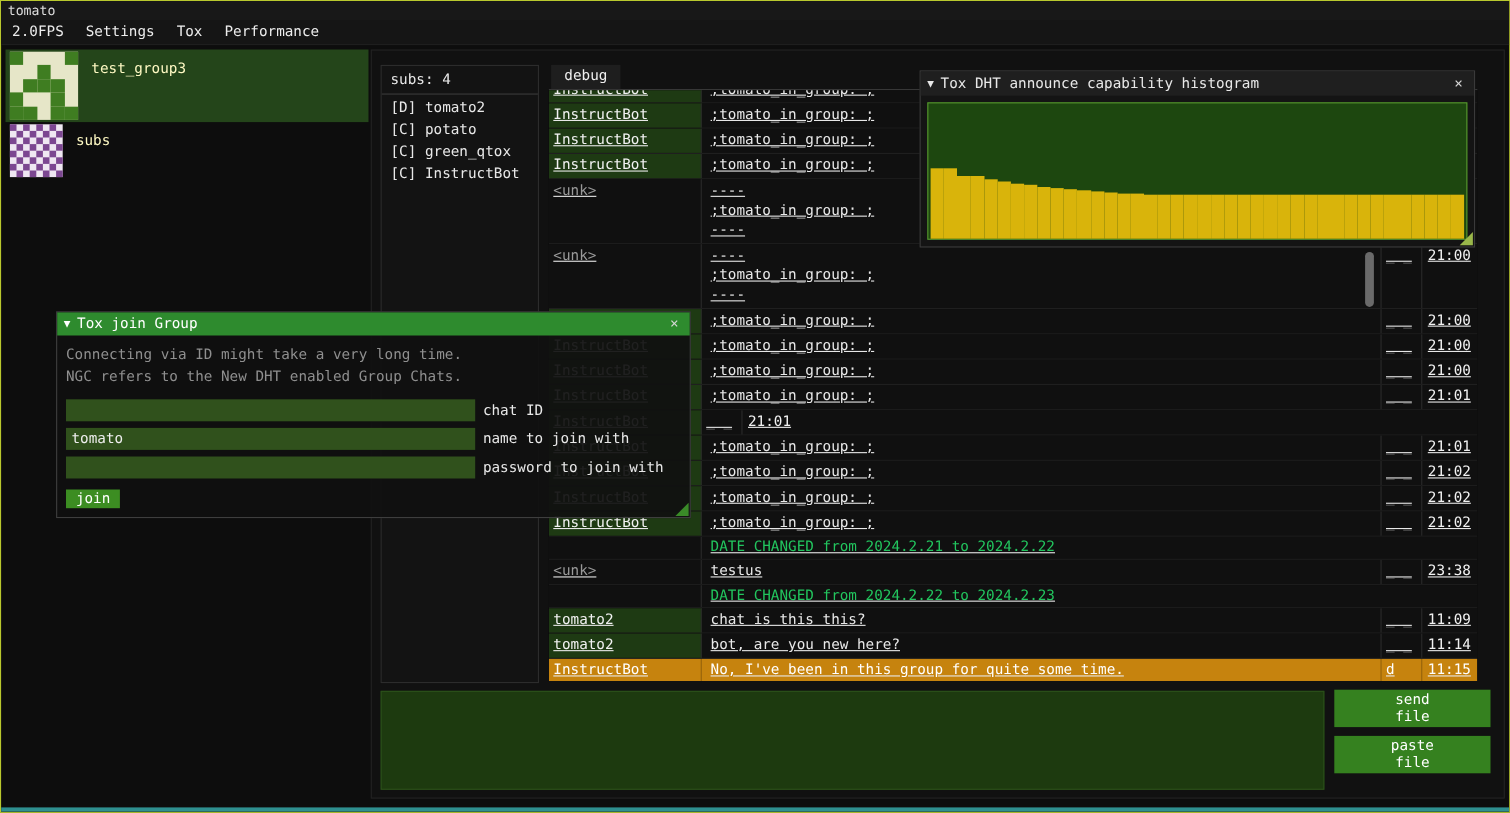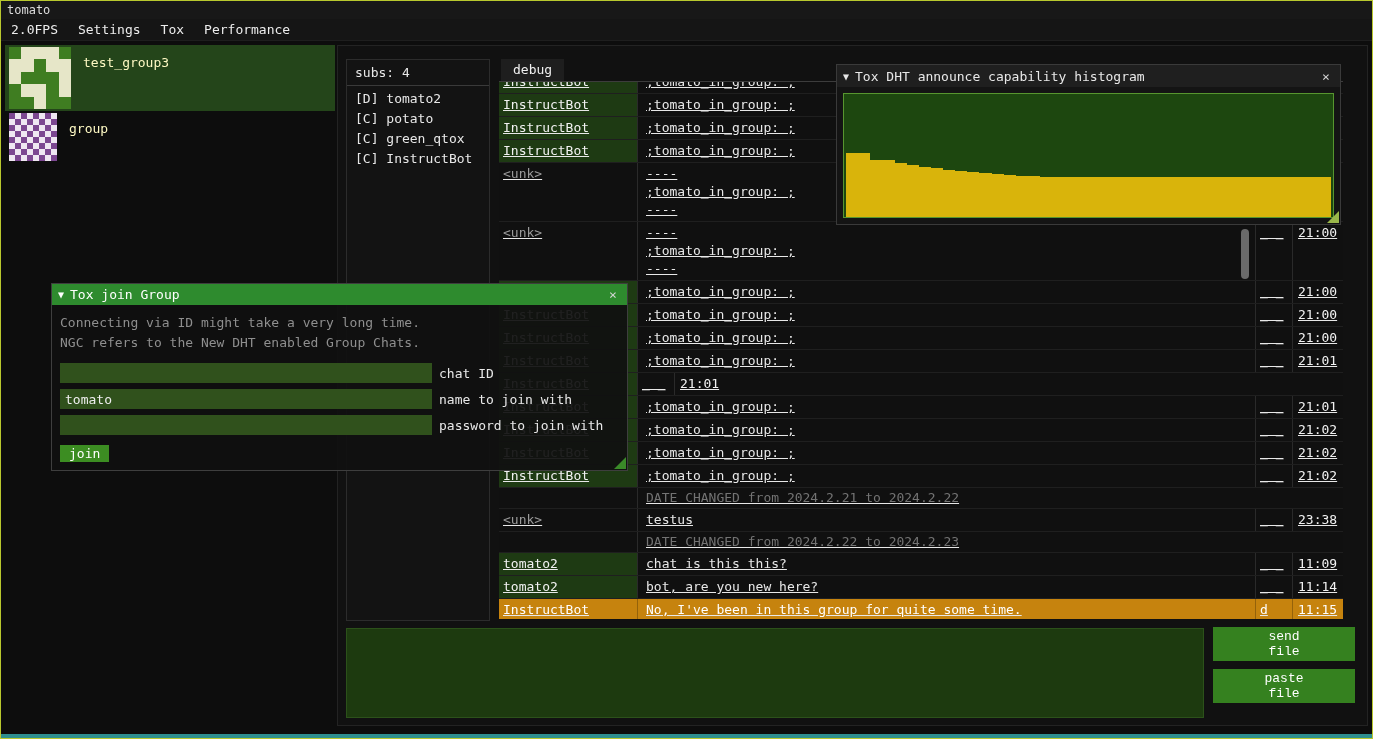--- a/index.html
+++ b/index.html
@@ -42,27 +42,27 @@
   .cell.text{width:618px;flex:none;border-right:1px solid #2a2a2a;white-space:pre-line;padding-left:8px;}
   .cell.flags{width:37px;flex:none;border-right:1px solid #2a2a2a;color:#8f8f8f;}
   .cell.time{flex:1;color:#f2f2f2;padding-left:5px;}
   .name.peer{background:#1e3a13;color:#f2f2f2;}
   .name.unk{color:#9a9a9a;}
   .msg-row.highlight{background:#c6830e;}
   .msg-row.highlight .cell{color:#ffffff;border-right-color:rgba(0,0,0,0.25);}
   .msg-row.highlight .name{background:transparent;}
   .msg-row.system{min-height:20px;}
   .msg-row.system .cell{line-height:16px;}
-  .msg-row.system .sys-text{flex:1;color:#737373;padding-left:8px;}
+  .msg-row.system .sys-text{flex:1;color:#22c55e;padding-left:8px;}
 
   .scroll-thumb{position:absolute;left:1240px;top:228px;width:8px;height:50px;background:#6a6a6a;border-radius:4px;z-index:5;}
 
   
   .chat-input{position:absolute;left:345px;top:627px;width:858px;height:90px;background:#1d3a0f;border:1px solid #2c511a;resize:none;color:#eee;font:inherit;padding:4px 6px;outline:none;}
-  .side-buttons{position:absolute;left:1212px;top:626px;width:139px;font-family:Liberation Mono, monospace;}
+  .side-buttons{position:absolute;left:1212px;top:626px;width:139px;}
   .file-btn{display:flex;align-items:center;justify-content:center;width:142px;height:34px;background:#35811f;border:none;color:#fff;font:inherit;white-space:pre-line;text-align:center;line-height:15px;margin-bottom:8px;cursor:pointer;}
 
   
   .fl-title{height:21px;display:flex;align-items:center;padding:0 6px;color:#fff;}
   .collapse{font-size:10px;margin-right:6px;}
   .title-text{flex:1;white-space:nowrap;}
   .close-x{width:16px;text-align:center;color:#d8d8d8;}
   .grip{position:absolute;right:1px;bottom:1px;width:0;height:0;border-left:12px solid transparent;border-bottom:12px solid #3a8a28;}
 
   
@@ -196,21 +196,21 @@
             <div></div>
             <div></div>
             <div style="background: rgb(124, 71, 145);"></div>
             <div></div>
             <div style="background: rgb(124, 71, 145);"></div>
             <div></div>
             <div style="background: rgb(124, 71, 145);"></div>
             <div></div>
             <div style="background: rgb(124, 71, 145);"></div>
           </div>
-          <div class="group-label">group</div>
+          <div class="group-label">subs</div>
         </div>
       </div>
   </div>
 
   <div class="subs-panel">
     <div class="subs-header">subs: 4</div>
     <div class="subs-sep"></div>
     <div>
         <div class="subs-item">[D] tomato2</div>
         <div class="subs-item">[C] potato</div>

